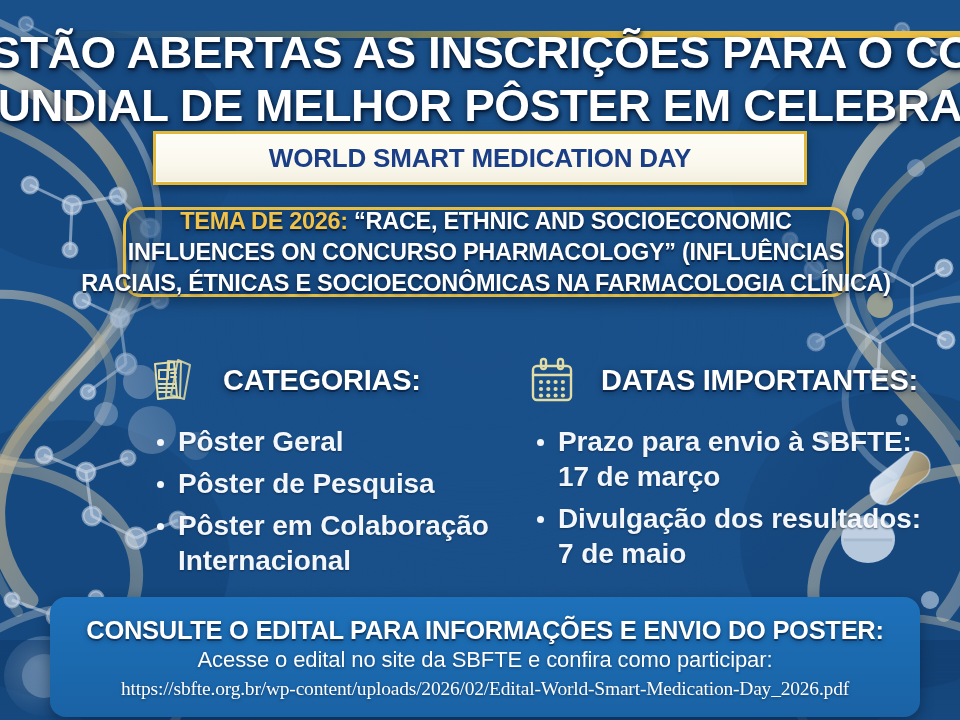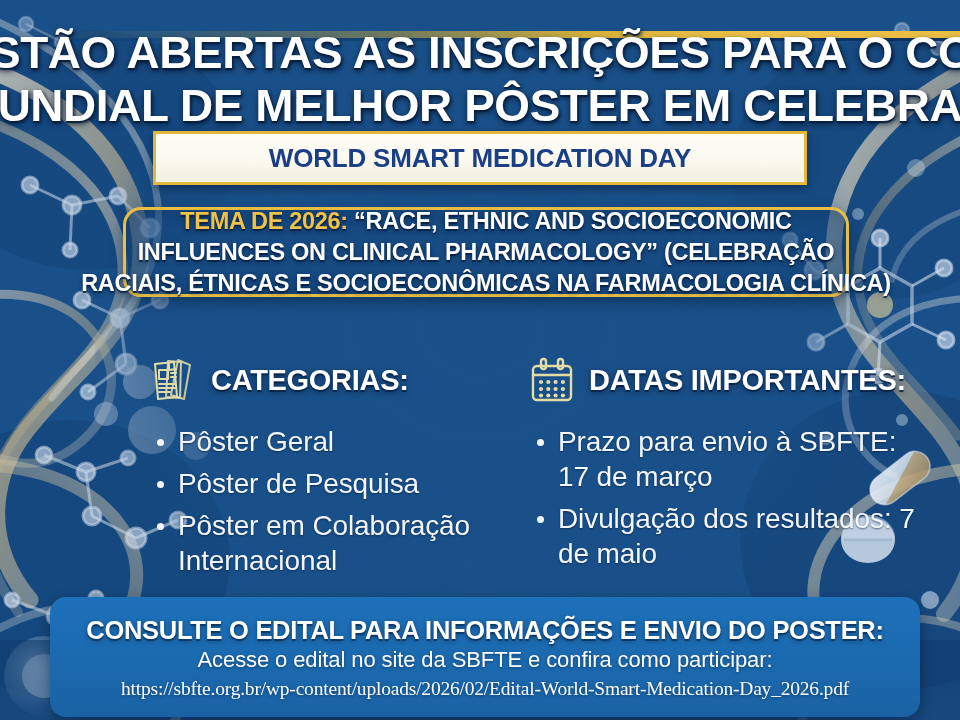--- a/index.html
+++ b/index.html
@@ -95,30 +95,30 @@
     color:#ffffff;white-space:nowrap;letter-spacing:-0.3px;
     text-shadow:0 2px 0 rgba(8,33,66,.8),0 2px 5px rgba(6,26,54,.7);
   }
   .theme-line .gold{color:#f0c249;}
 
   
   .col{position:absolute;top:352px;}
   .col-left{left:148px;width:370px;}
   .col-right{left:528px;width:400px;}
 
-  .col-head{display:flex;align-items:center;gap:13px;height:56px;}
+  .col-head{display:flex;align-items:center;gap:25px;height:56px;}
   .col-head .ttl{
     font-weight:bold;font-size:29px;color:#ffffff;letter-spacing:-0.3px;
     white-space:nowrap;
     text-shadow:0 2px 0 rgba(8,33,66,.8),0 2px 6px rgba(6,26,54,.7);
   }
   .ic{flex:0 0 auto;display:block;}
 
   ul.bullets{
-    list-style:none;margin:16px 0 0 0;padding:0;
+    list-style:none;margin:16px 0 0 0;padding:0;font-weight:bold;
   }
   ul.bullets li{
     position:relative;
     padding-left:30px;
     margin-bottom:7px;
     font-size:28px;
     line-height:35px;
     color:#f3f7fb;
     letter-spacing:-0.1px;
     text-shadow:0 1px 2px rgba(6,26,54,.6);
@@ -325,21 +325,21 @@
   </div>
 
   <div class="wsmd-banner">
     <span>WORLD SMART MEDICATION DAY</span>
   </div>
 
   <div class="theme-box">
     <div class="theme-line">
       <span class="gold">TEMA DE 2026:</span><span> “RACE, ETHNIC AND SOCIOECONOMIC</span>
     </div>
-    <div class="theme-line">INFLUENCES ON CLINICAL PHARMACOLOGY” (CELEBRAÇÃO</div>
+    <div class="theme-line">INFLUENCES ON CONCURSO PHARMACOLOGY” (INFLUÊNCIAS</div>
     <div class="theme-line">RACIAIS, ÉTNICAS E SOCIOECONÔMICAS NA FARMACOLOGIA CLÍNICA)</div>
   </div>
 
   <div class="col col-left">
     <div class="col-head">
       <svg class="ic" width="50" height="50" viewBox="0 0 50 50" aria-hidden="true">
         <g fill="none" stroke="#e3dca5" stroke-width="2" stroke-linejoin="round" stroke-linecap="round">
           <path d="M30,5 L42,10 L36,44 L23,40 Z" opacity=".85"></path>
           <path d="M20,6 L33,7 L32,43 L18,42 Z" opacity=".9"></path>
           <path d="M7,9 L26,7 L29,42 L10,44 Z"></path>

